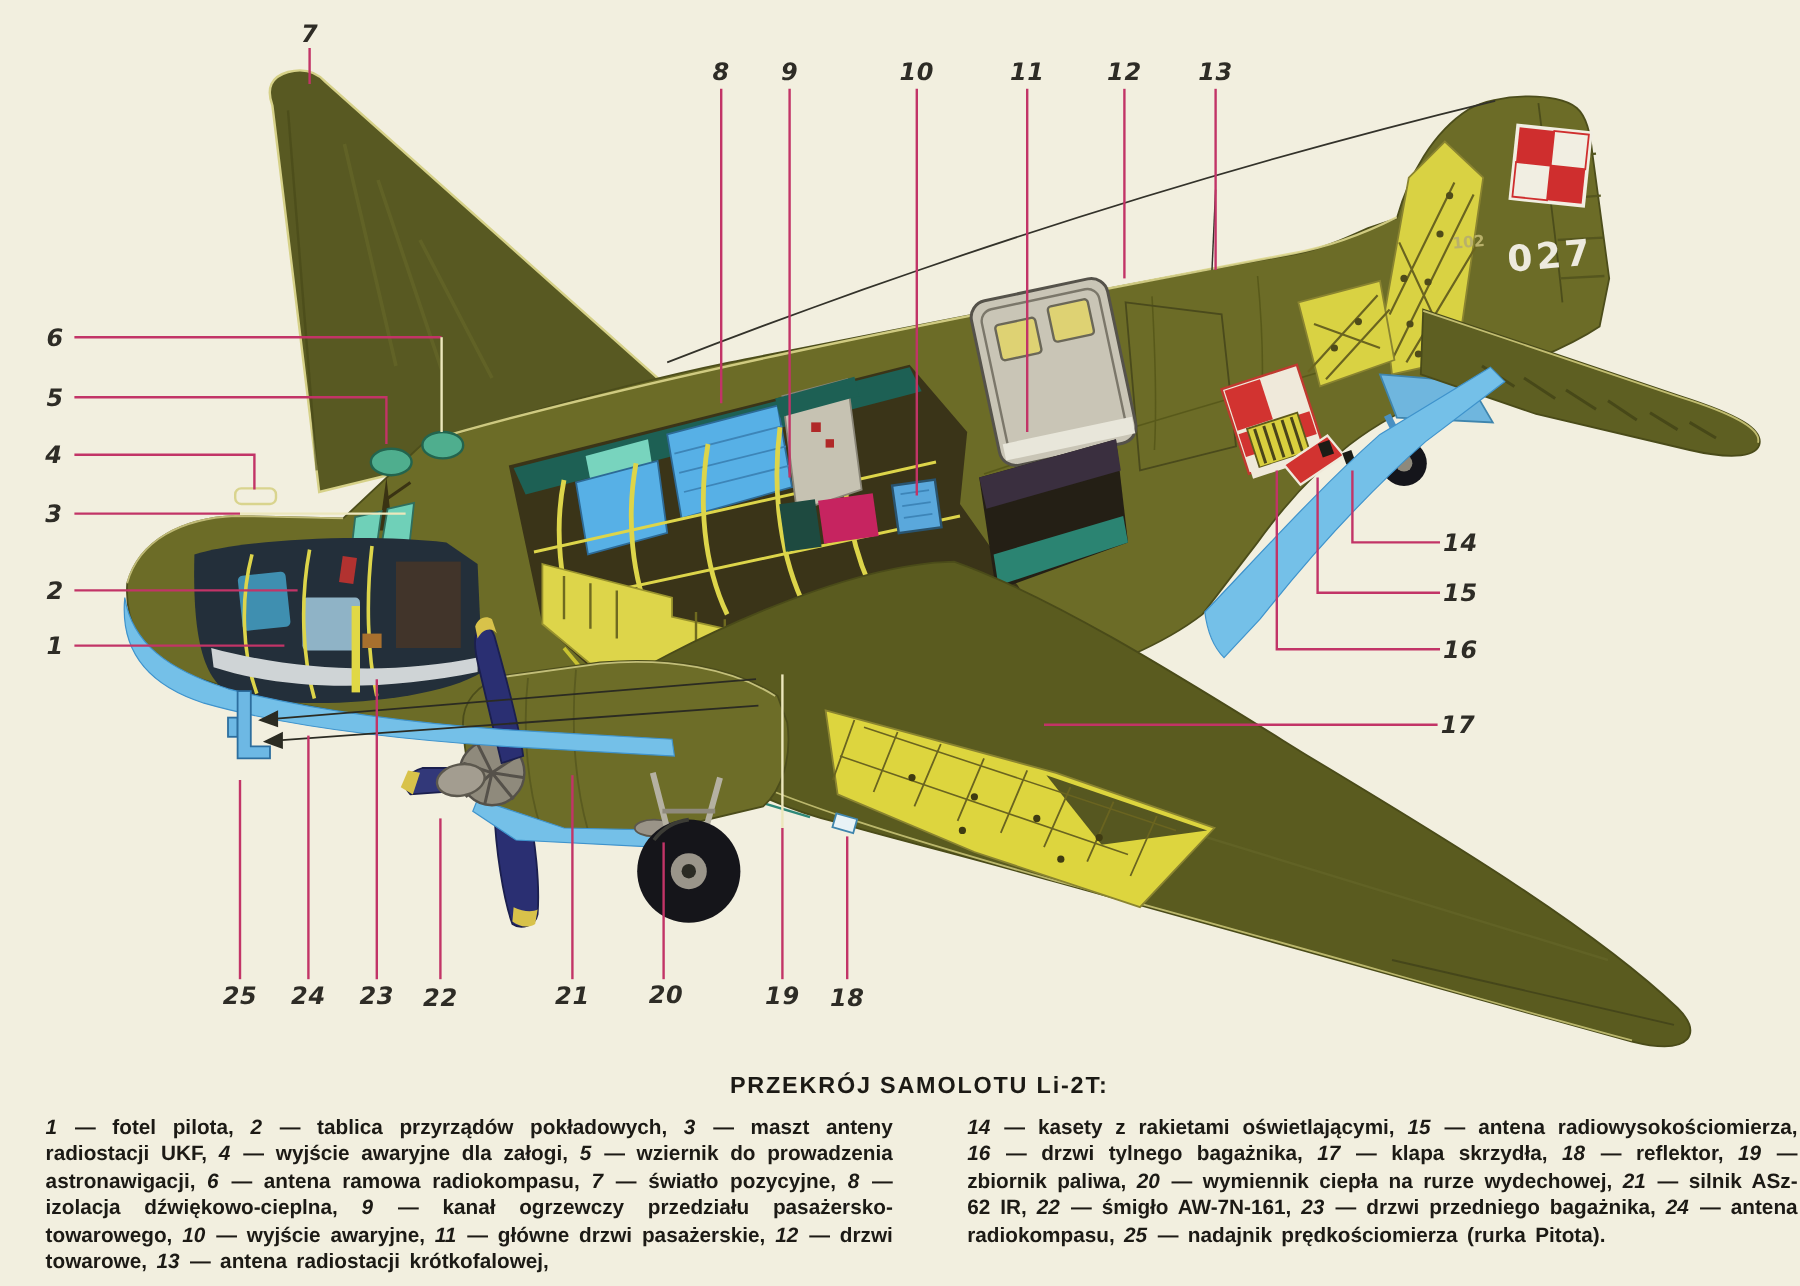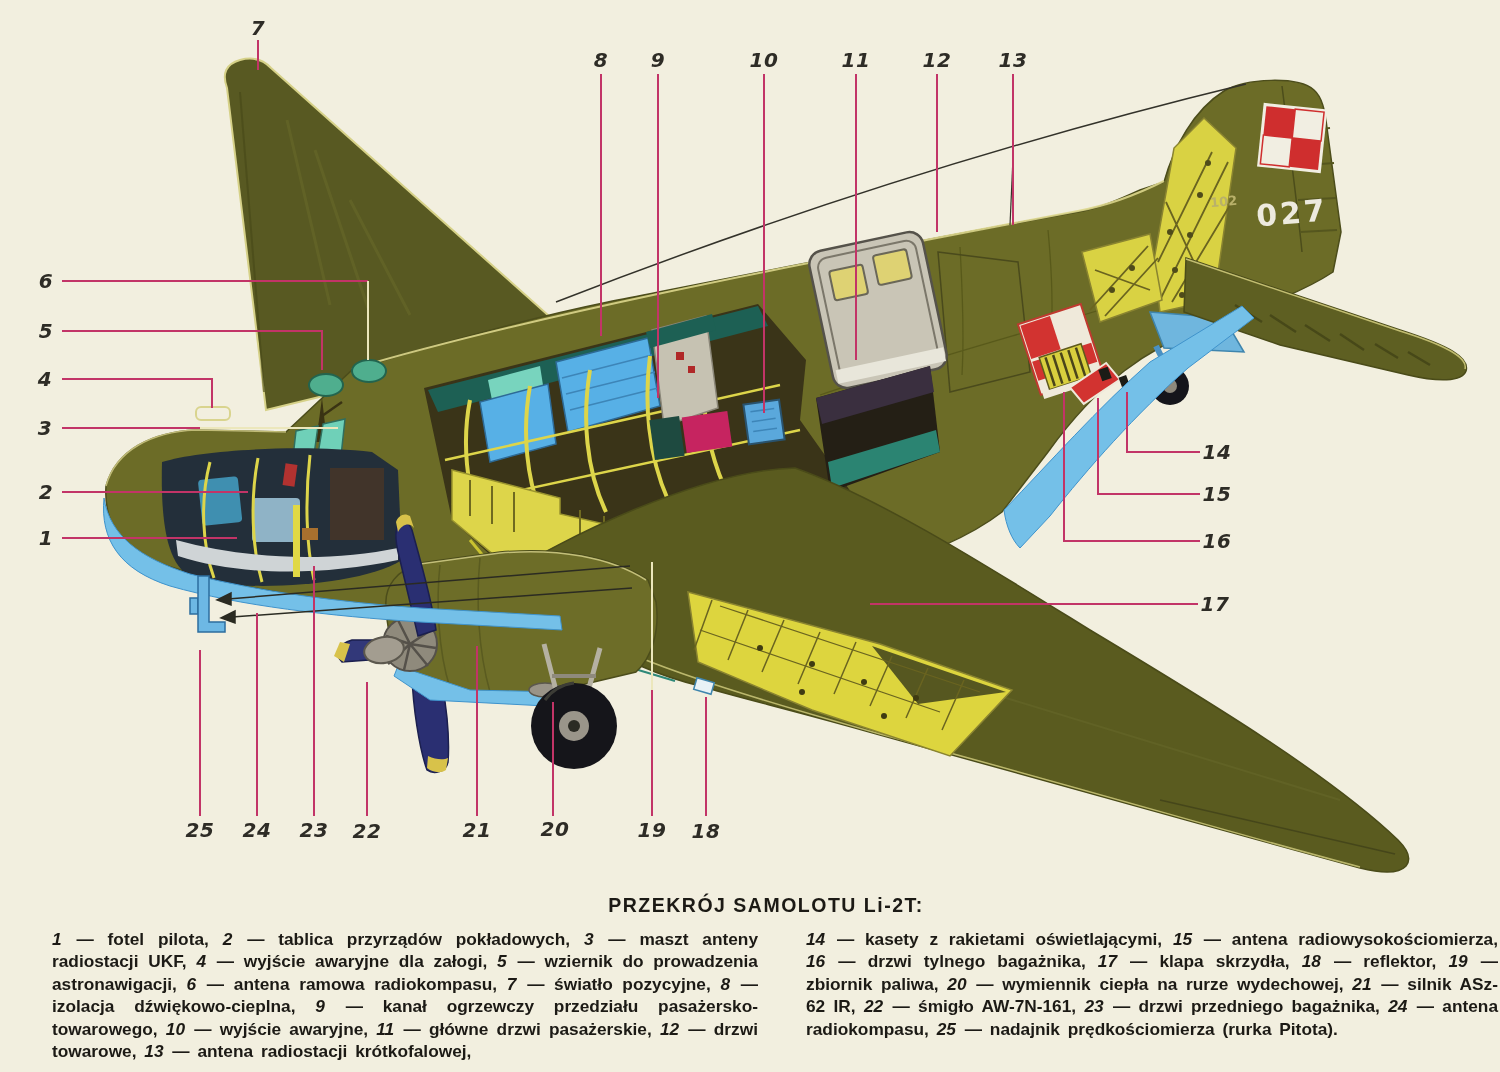--- a/index.html
+++ b/index.html
@@ -28,21 +28,21 @@
     padding-left:32px;
   }
   .legend-col{
     position:absolute;top:928px;
     font:700 17.3px "Liberation Sans", sans-serif;
     color:#1c1a15;
     line-height:22.4px;
     text-align:justify;
     word-spacing:3px;
   }
-  #legend-left{left:52px;width:706px;}
+  #legend-left{left:38px;width:706px;}
   #legend-right{left:806px;width:692px;}
   .legend-col em{font-style:italic;font-weight:700;padding-right:1px;}
 </style>
 </head>
 <body>
 
 <div id="page">
 
 <svg id="art" viewBox="0 0 1500 1072" xmlns="http://www.w3.org/2000/svg">
 

